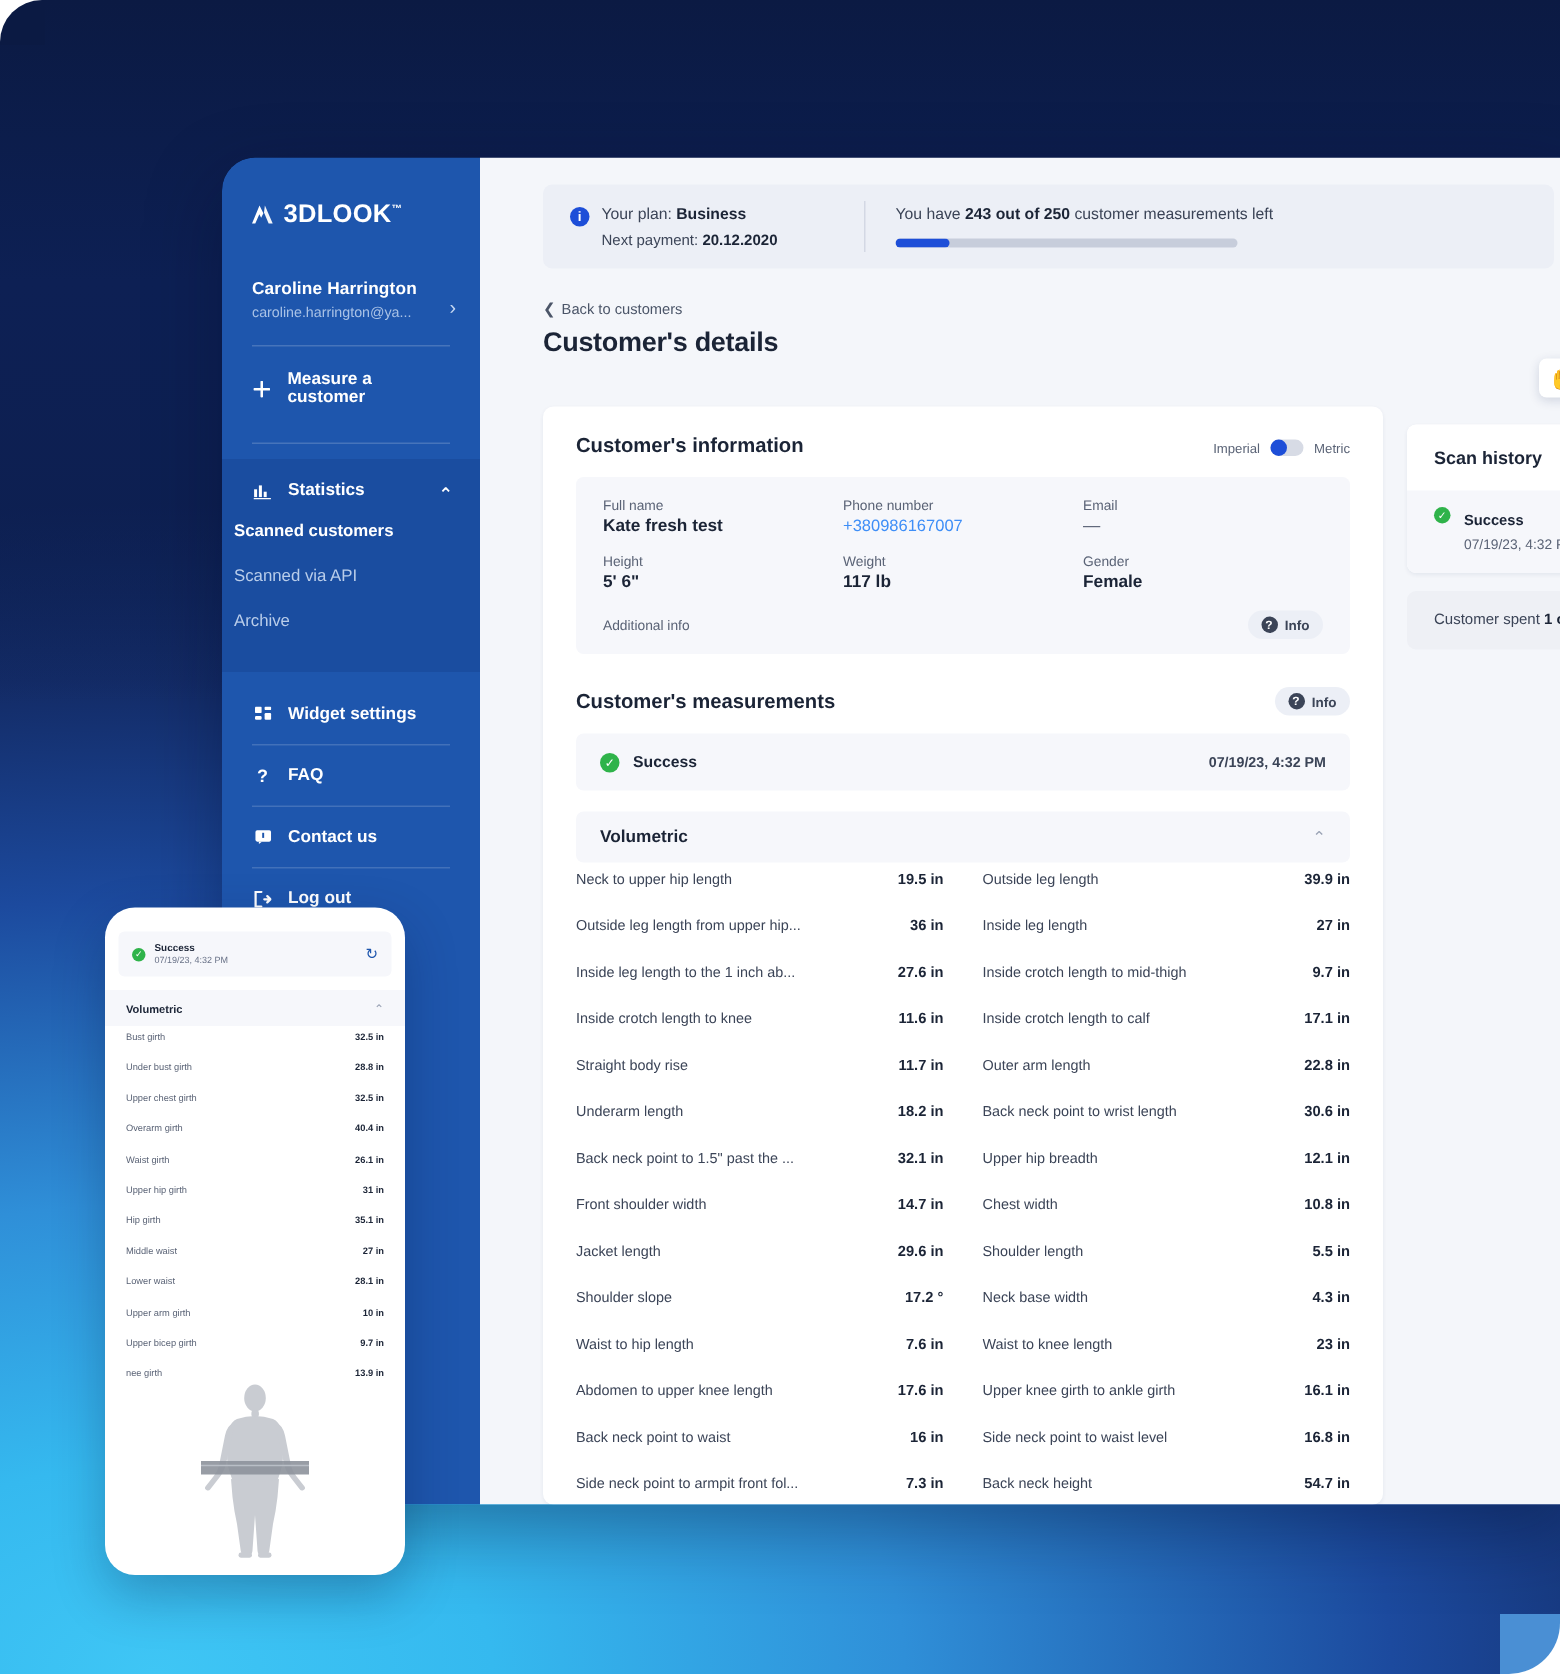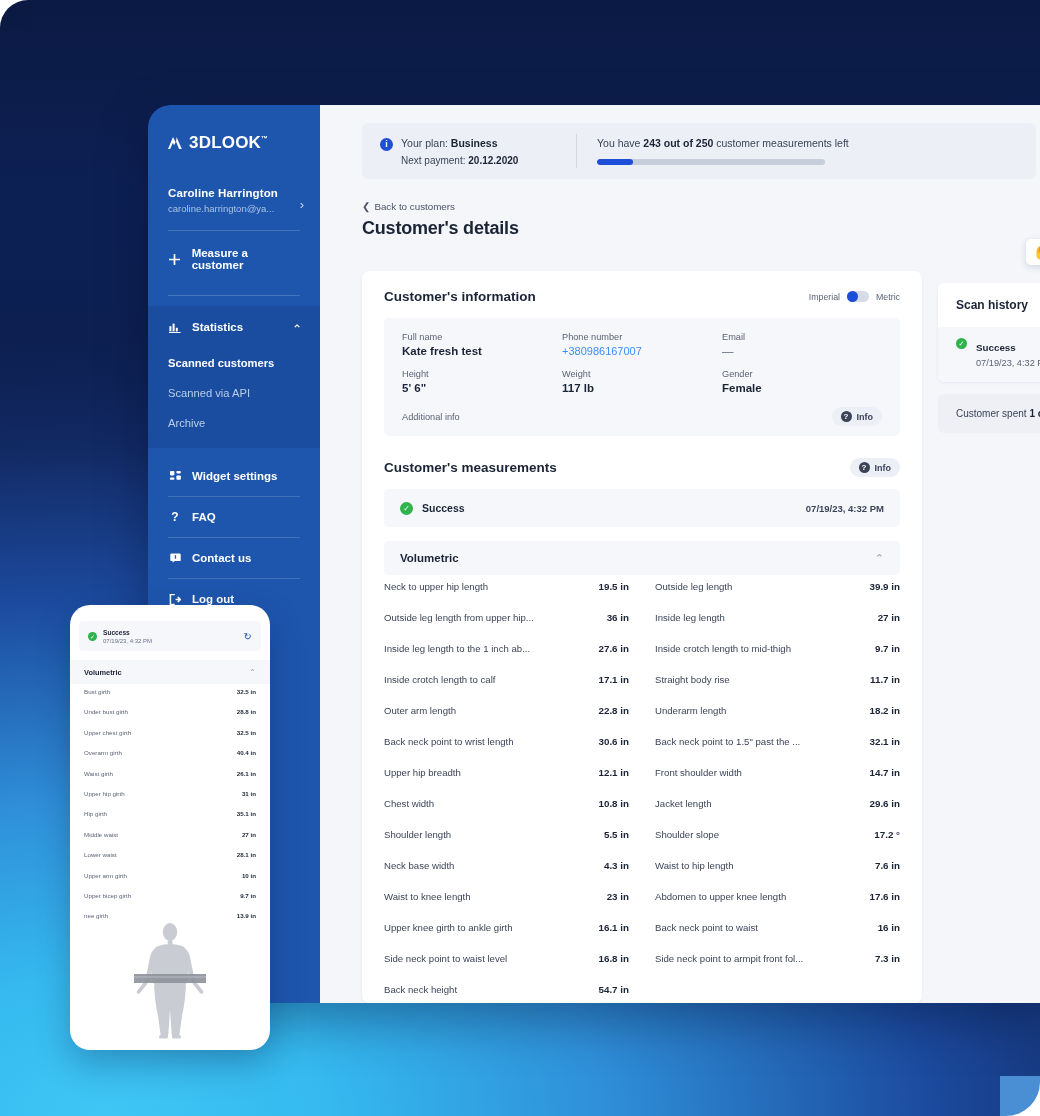--- a/index.html
+++ b/index.html
@@ -76,21 +76,21 @@
     display: flex; align-items: center; gap: 10px;
     padding: 0 20px; height: 40px;
     font-size: 11.5px; font-weight: 700; color:#fff;
   }
   .sb-row .ic { width: 14px; display:inline-flex; justify-content:center; align-items:center; }
   #measure-row { margin-top: 8px; }
   #stats-block { background: #1a4da0; margin-top: 10px; padding-bottom: 10px; }
   #stats-row { justify-content: flex-start; position: relative; height: 42px; }
   #stats-row .chev { position:absolute; right: 18px; top: 16px; }
   .sub-row {
-    padding: 0 20px; height: 30px; display:flex; align-items:center;
+    padding: 0 8px; height: 30px; display:flex; 
     font-size: 11.2px; color:#b9cdea; font-weight: 400;
   }
   .sub-row.active { color:#fff; font-weight: 700; }
   #lower-nav { margin-top: 8px; }
   #lower-nav .sb-row { height: 40px; }
   .sb-sep { height:1px; background: rgba(255,255,255,.16); margin: 0 20px; }
 
   
   #content {
     flex: 1; background: #f4f6fa; position: relative; overflow: hidden;
@@ -132,21 +132,21 @@
     display:flex; align-items:center; justify-content:center;
   }
   #fab .hand { font-size: 13px; color:#e8a33d; }
 
   
   #main-card {
     position:absolute; left: 42px; top: 166px; width: 560px; bottom: 0;
     background:#fff; border-radius: 7px; overflow:hidden;
     box-shadow: 0 1px 3px rgba(20,40,90,.07);
   }
-  .card-head { display:flex; align-items:center; padding: 18px 22px 0 22px; gap: 46px; }
+  .card-head { display:flex; align-items:flex-end; padding: 18px 22px 0 22px; gap: 46px; }
   .card-title { font-size: 13.5px; font-weight:700; color:#1b2436; }
   .units { margin-left:auto; display:flex; align-items:center; gap:7px; font-size:8.8px; color:#5a6376; }
   .toggle { width: 22px; height: 11px; border-radius:7px; background:#d7dbe5; position:relative; }
   .toggle > i { position:absolute; left:0; top:0; width:11px; height:11px; border-radius:50%; background:#1d4ed8; }
 
   .info-box {
     margin: 14px 22px 0 22px; background:#f6f7fb; border-radius:5px;
     padding: 14px 18px 10px 18px;
   }
   .info-grid { display:grid; grid-template-columns: 1fr 1fr 1fr; row-gap: 12px; }
@@ -460,20 +460,24 @@
           </div>
           <div class="mrow">
             <span class="nm">Inside leg length to the 1 inch ab...</span>
             <span class="vl">27.6 in</span>
           </div>
           <div class="mrow">
             <span class="nm">Inside crotch length to mid-thigh</span>
             <span class="vl">9.7 in</span>
           </div>
           <div class="mrow">
+            <span class="nm">Inside crotch length to knee</span>
+            <span class="vl">11.6 in</span>
+          </div>
+          <div class="mrow">
             <span class="nm">Inside crotch length to calf</span>
             <span class="vl">17.1 in</span>
           </div>
           <div class="mrow">
             <span class="nm">Straight body rise</span>
             <span class="vl">11.7 in</span>
           </div>
           <div class="mrow">
             <span class="nm">Outer arm length</span>
             <span class="vl">22.8 in</span>

